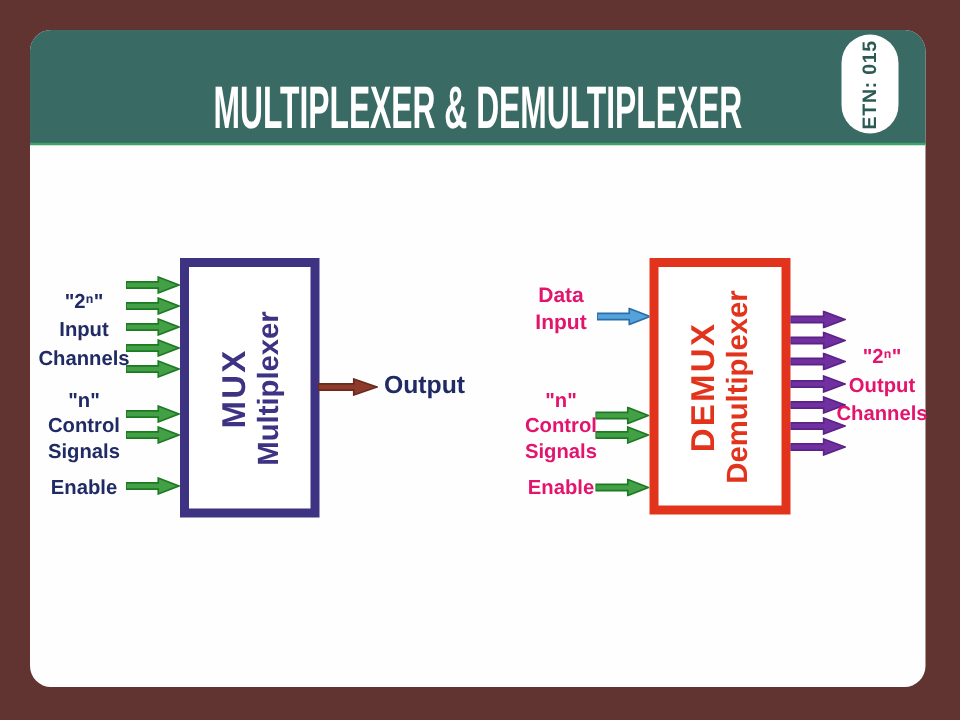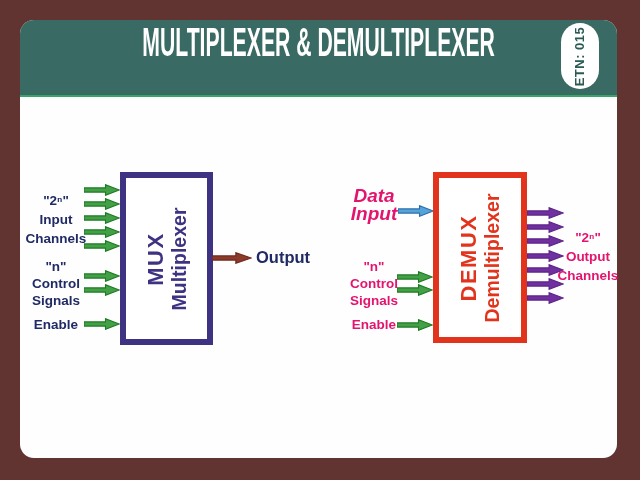--- a/index.html
+++ b/index.html
@@ -13,21 +13,21 @@
 
   .card{
     position:absolute;left:20px;top:20px;width:597px;height:438px;
     background:var(--card_bg,#fff);border-radius:14px;
   }
   .header{
     position:absolute;left:0;top:0;width:100%;height:77px;
     background:var(--header_bg,#3A6A64);
     border-radius:14px 14px 0 0;
     border-bottom:2px solid var(--header_underline,#3AA569);
-    display:flex;align-items:flex-start;justify-content:center;
+    display:flex;align-items:flex-end;justify-content:center;
     box-sizing:border-box;
   }
   .title{
     color:#fff;font-weight:bold;font-size:40px;letter-spacing:0px;
     display:inline-block;transform:scale(0.53,1.0);
     white-space:nowrap;
   }
   .badge{
     position:absolute;right:18px;top:3px;width:38px;height:66px;
     background:#fff;border-radius:19px;
@@ -40,21 +40,21 @@
 
   
   .lbl{position:absolute;text-align:center;font-weight:bold;}
   .navy{color:var(--navy,#202A64);}
   .pink{color:var(--pink,#E3146E);}
 
   .lbl-mux-inputs  {left:18px; top:191px; width:76px; font-size:13.5px; line-height:19px;}
   .lbl-mux-controls{left:18px; top:258px; width:76px; font-size:13.5px; line-height:17px;}
   .lbl-mux-enable  {left:18px; top:316px; width:76px; font-size:13.5px; line-height:17px;}
   .lbl-output      {left:256px;top:248px; width:80px; font-size:16.5px; line-height:19px; text-align:left;}
-  .lbl-demux-data  {left:342px;top:187px; width:64px; font-size:19px; line-height:18px;font-style:italic;}
+  .lbl-demux-data  {left:342px;top:187px; width:64px; font-size:14px; line-height:18px;}
   .lbl-demux-ctrl  {left:340px;top:258px; width:68px; font-size:13.5px; line-height:17px;}
   .lbl-demux-enable{left:340px;top:316px; width:68px; font-size:13.5px; line-height:17px;}
   .lbl-demux-out   {left:556px;top:228px; width:64px; font-size:13.5px; line-height:19px;}
 
   
   .block{position:absolute;background:#fff;box-sizing:border-box;}
   .mux-box  {left:120px;top:172px;width:93px;height:173px;border:6px solid var(--mux_purple,#3D3382);}
   .demux-box{left:433px;top:172px;width:94px;height:171px;border:6px solid var(--demux_red,#E2341D);}
   .vtext{
     position:absolute;top:50%;left:50%;

